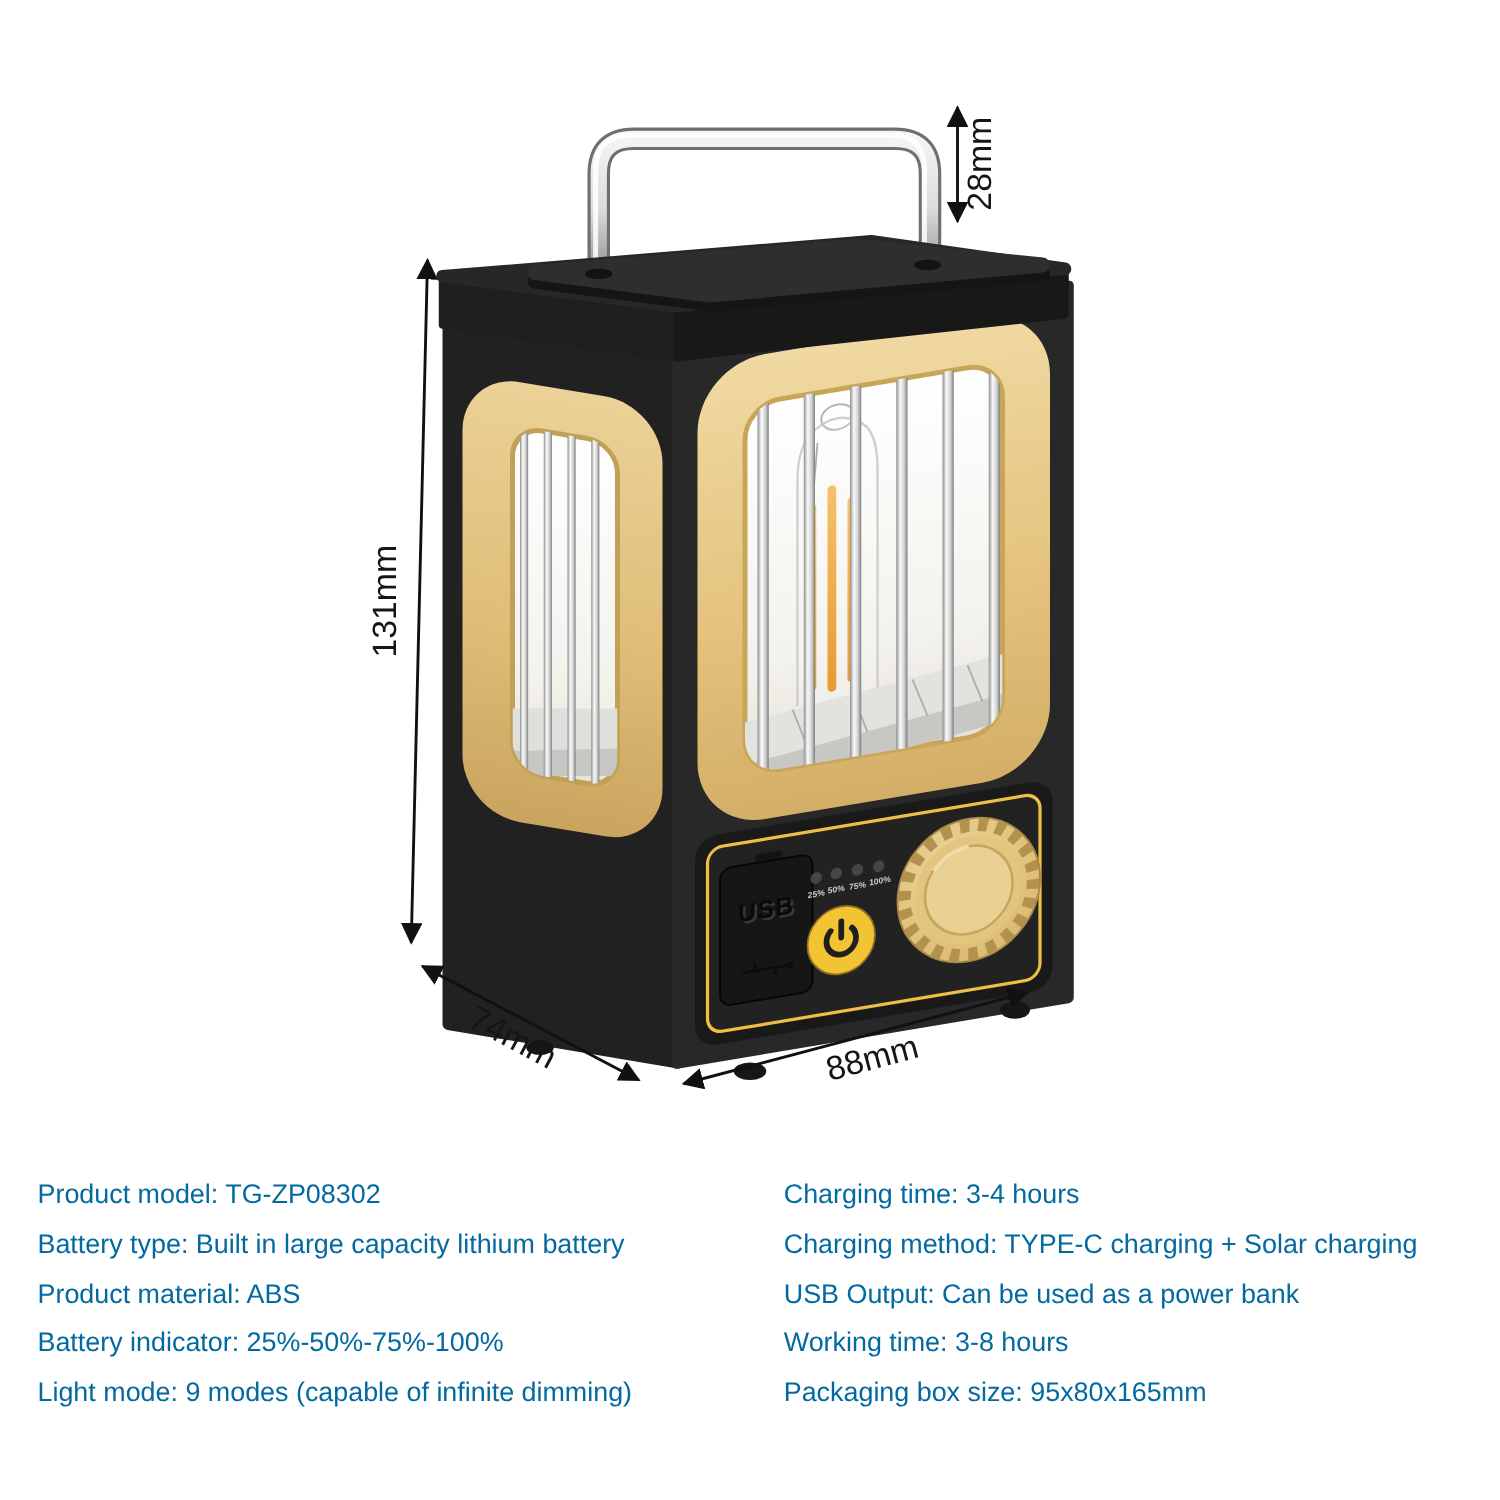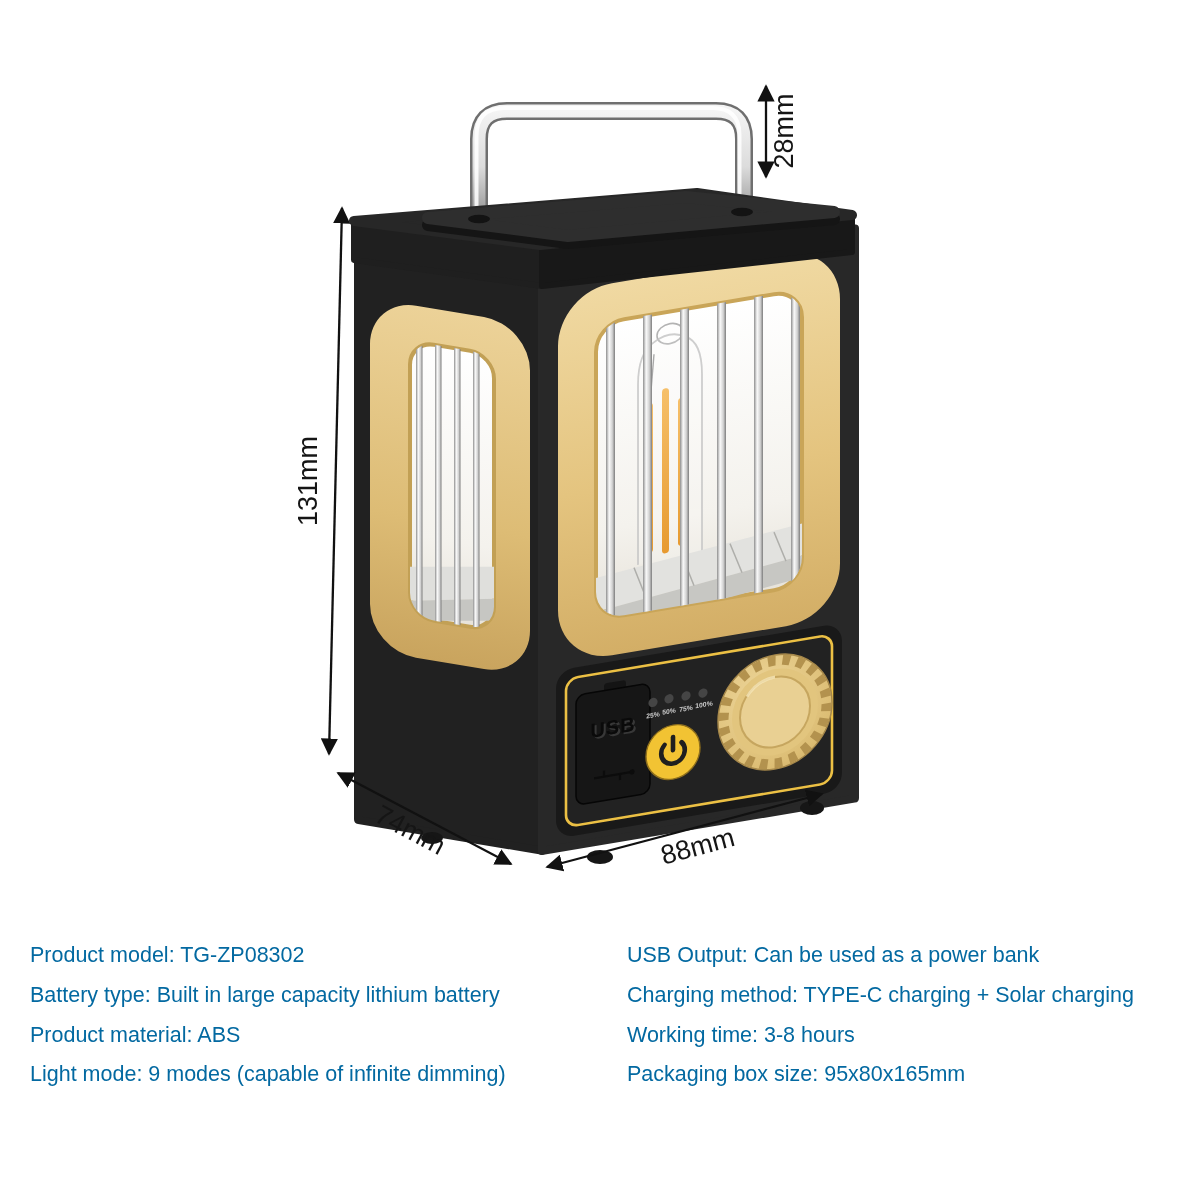--- a/index.html
+++ b/index.html
@@ -193,22 +193,24 @@
   <text class="dim-text" transform="translate(793,131) rotate(-90)" text-anchor="middle">28mm</text>
   <text class="dim-text" transform="translate(317,481) rotate(-90)" text-anchor="middle">131mm</text>
   <text class="dim-text" transform="translate(406,838) rotate(28)" text-anchor="middle">74mm</text>
   <text class="dim-text" transform="translate(700,855) rotate(-15)" text-anchor="middle">88mm</text>
 </svg>
 
 <div id="spec-left" class="spec-col">
   <div>Product model: TG-ZP08302</div>
   <div>Battery type: Built in large capacity lithium battery</div>
   <div>Product material: ABS</div>
+  <div>Battery indicator: 25%-50%-75%-100%</div>
   <div>Light mode: 9 modes (capable of infinite dimming)</div>
 </div>
 <div id="spec-right" class="spec-col">
+  <div>Charging time: 3-4 hours</div>
+  <div>Charging method: TYPE-C charging + Solar charging</div>
   <div>USB Output: Can be used as a power bank</div>
-  <div>Charging method: TYPE-C charging + Solar charging</div>
   <div>Working time: 3-8 hours</div>
   <div>Packaging box size: 95x80x165mm</div>
 </div>
 
 </div>
 
 </body></html>

